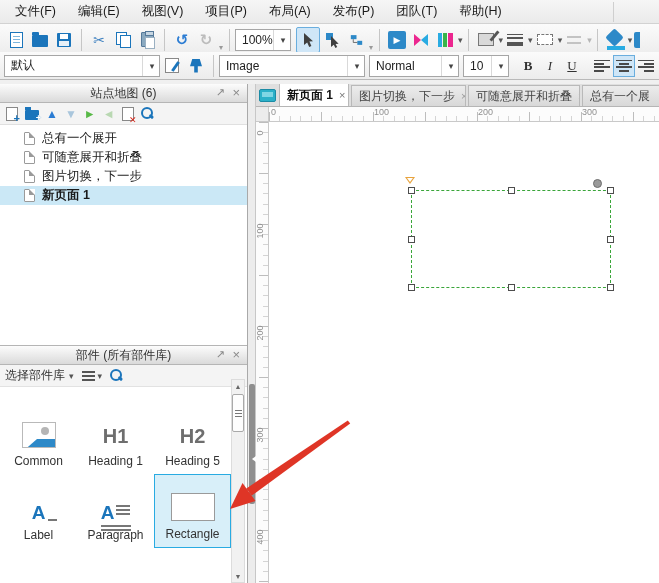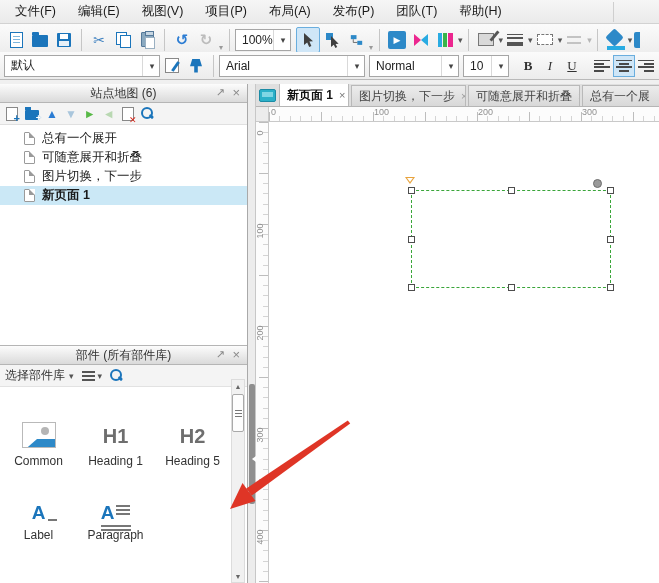--- a/index.html
+++ b/index.html
@@ -300,21 +300,21 @@
       <span class="cdd">▾</span>
     </div>
     <div class="tbtn">
         <span class="ic-pagepen"></span>
       </div>
     <div class="tbtn">
         <span class="ic-brush"></span>
       </div>
     <div class="tsep"></div>
     <div class="combo" style="width:146px">
-      <span>Arial</span>
+      <span>Image</span>
       <span class="cdd">▾</span>
     </div>
     <div style="width:4px"></div>
     <div class="combo" style="width:90px">
       <span>Normal</span>
       <span class="cdd">▾</span>
     </div>
     <div style="width:4px"></div>
     <div class="combo" style="width:46px">
       <span>10</span>
@@ -427,20 +427,24 @@
             <span class="wg-h">H2</span>
             <span class="wlabel">Heading 5</span>
           </div>
         <div class="wcell" style="left:0;top:82px">
             <span class="wg-label">A</span>
             <span class="wlabel">Label</span>
           </div>
         <div class="wcell" style="left:77px;top:82px">
             <span class="wg-para">A</span>
             <span class="wlabel">Paragraph</span>
+          </div>
+        <div class="wcell sel" style="left:154px;top:82px">
+            <span class="wg-rect"></span>
+            <span class="wlabel">Rectangle</span>
           </div>
         <div class="wcell" style="left:0;top:160px"></div>
         <div class="wcell" style="left:77px;top:160px"></div>
         <div class="wcell" style="left:154px;top:160px"></div>
       </div>
       <div class="wscroll">
         <span class="sarr up">▲</span>
         <span class="sthumb">
             <i></i>
             <i></i>

